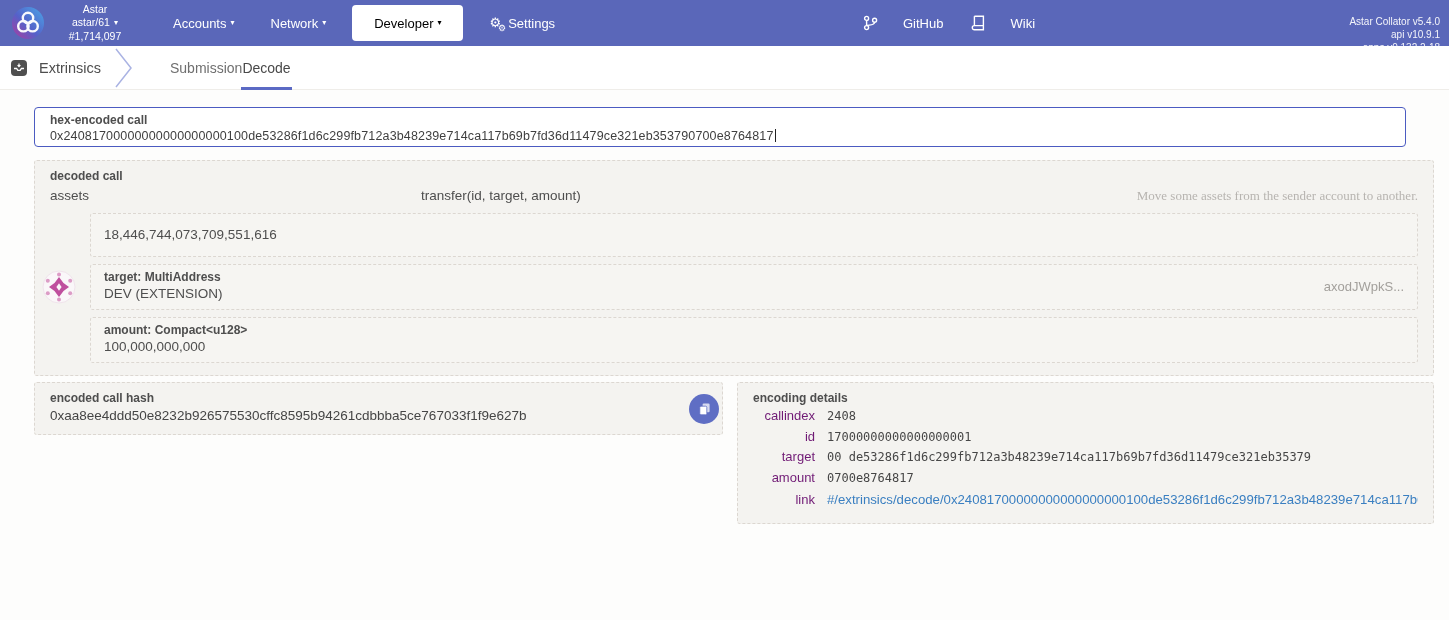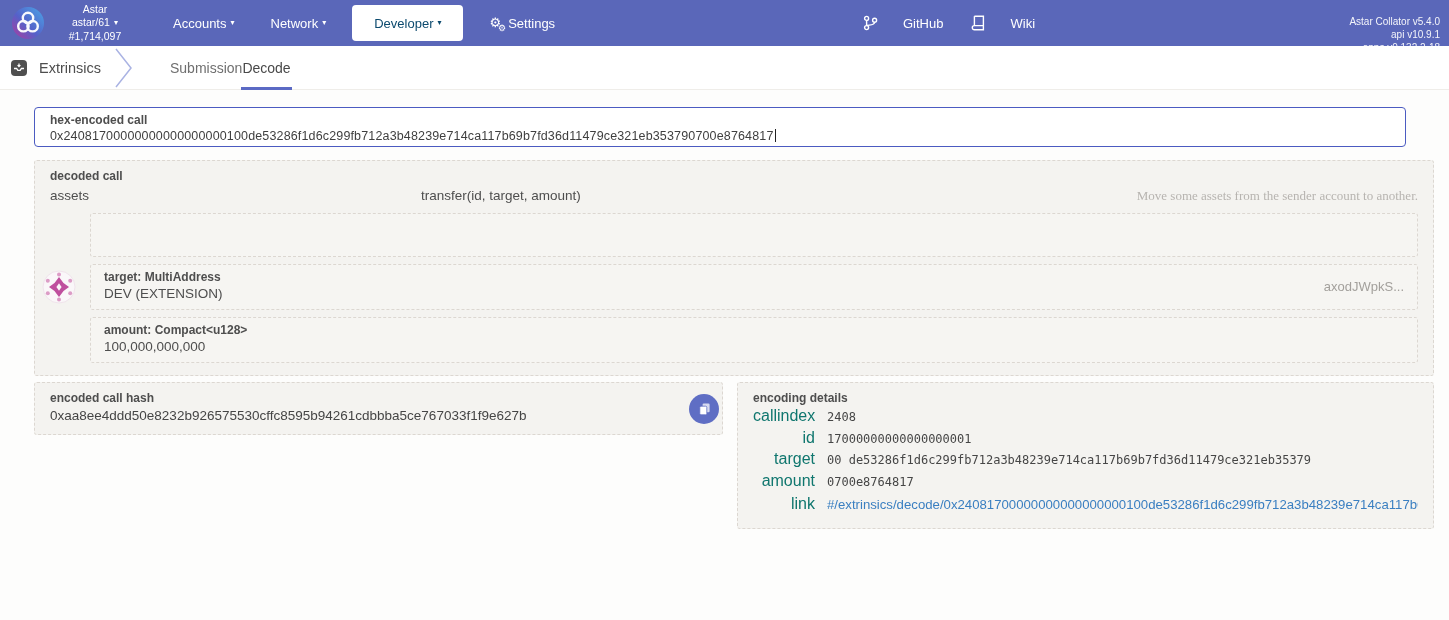--- a/index.html
+++ b/index.html
@@ -21,21 +21,21 @@
   .logo { width: 32px; height: 32px; display: block; }
   .chain-info { text-align: center; font-size: 10.5px; line-height: 13px; min-width: 84px; }
   .chain-node { white-space: nowrap; }
   .caret { font-size: 8px; margin-left: 4px; position: relative; top: -1px; display: inline-block; }
   nav.mainnav { display: flex; align-items: center; height: 46px; margin-left: 18px; }
   .nav-item {
     font-size: 13px; padding: 0 18px; height: 46px;
     display: flex; align-items: center; cursor: pointer; white-space: nowrap;
   }
   .nav-item.active {
-    background: #fff; color: #0c4a6e; height: 36px;
+    background: #fff; color: #000000; height: 36px;
     border-radius: 4px; margin: 0 8px; padding: 0 22px;
   }
   .gear-wrap { position: relative; margin-right: 7px; top: -1px;}
   .gear-main { font-size: 13px; }
   .gear-small { font-size: 9px; position: absolute; right: -5px; bottom: -3px; }
   .ext-links { position: absolute; left: 863px; display: flex; gap: 28px; align-items: center; height: 46px; }
   .ext-link { display: flex; align-items: center; gap: 25px; font-size: 13px; cursor: pointer; }
   .versions {
     position: absolute; right: 9px; top: 16px; text-align: right;
     font-size: 10px; line-height: 12.8px; color: #fff; opacity: .93;
@@ -95,21 +95,21 @@
   .copy-btn {
     position: absolute; right: 3px; top: 50%; transform: translateY(-50%);
     width: 30px; height: 30px; border-radius: 50%;
     background: var(--copy-button, #5f6ec4); border: none; cursor: pointer;
     display: flex; align-items: center; justify-content: center; padding: 0;
   }
 
   .details-panel { flex: 1; padding: 8px 15px 12px; }
   .detail-row { display: grid; grid-template-columns: 62px 1fr; column-gap: 12px; line-height: 19.5px; align-items: baseline; }
   .detail-row.link-row { line-height: 22px; margin-top: 1px; }
-  .dkey { text-align: right; font-size: 16px; color: #0f766e; }
+  .dkey { text-align: right; font-size: 13px; color: #701a75; }
   .dval { font-family: "DejaVu Sans Mono", monospace; font-size: 12px; color: #464646; white-space: nowrap; overflow: hidden; }
   .dval.link { font-family: "Liberation Sans", sans-serif; font-size: 13.2px; color: var(--link, #3a7fc1); cursor: pointer; }
 </style>
 </head>
 <body>
 
 <div class="app">
 
   <header class="topbar">
     <div class="brand">
@@ -214,20 +214,21 @@
     <div class="panel decoded">
       <div class="field-label">decoded call</div>
       <div class="call-row">
         <span class="cs">assets</span>
         <span class="cm">transfer(id, target, amount)</span>
         <span class="cd">Move some assets from the sender account to another.</span>
       </div>
 
       <div class="param">
         <div class="pbody">
+          <div class="pval">18,446,744,073,709,551,616</div>
         </div>
       </div>
 
       <div class="param">
         <svg class="identicon" viewBox="0 0 34 34">
           <circle cx="17" cy="17" r="16" fill="#faf7f9" stroke="#f0e4ec" stroke-width="1"></circle>
           <path d="M17 7 L21.5 13 L27 17 L21.5 21 L17 27 L12.5 21 L7 17 L12.5 13 Z" fill="#bf4f9e"></path>
           <path d="M17 13.2 L19.6 17 L17 20.8 L14.4 17 Z" fill="#faf7f9"></path>
           <circle cx="17" cy="4.6" r="2" fill="#dc9cc6"></circle>
           <circle cx="28.2" cy="10.8" r="2" fill="#dc9cc6"></circle>

